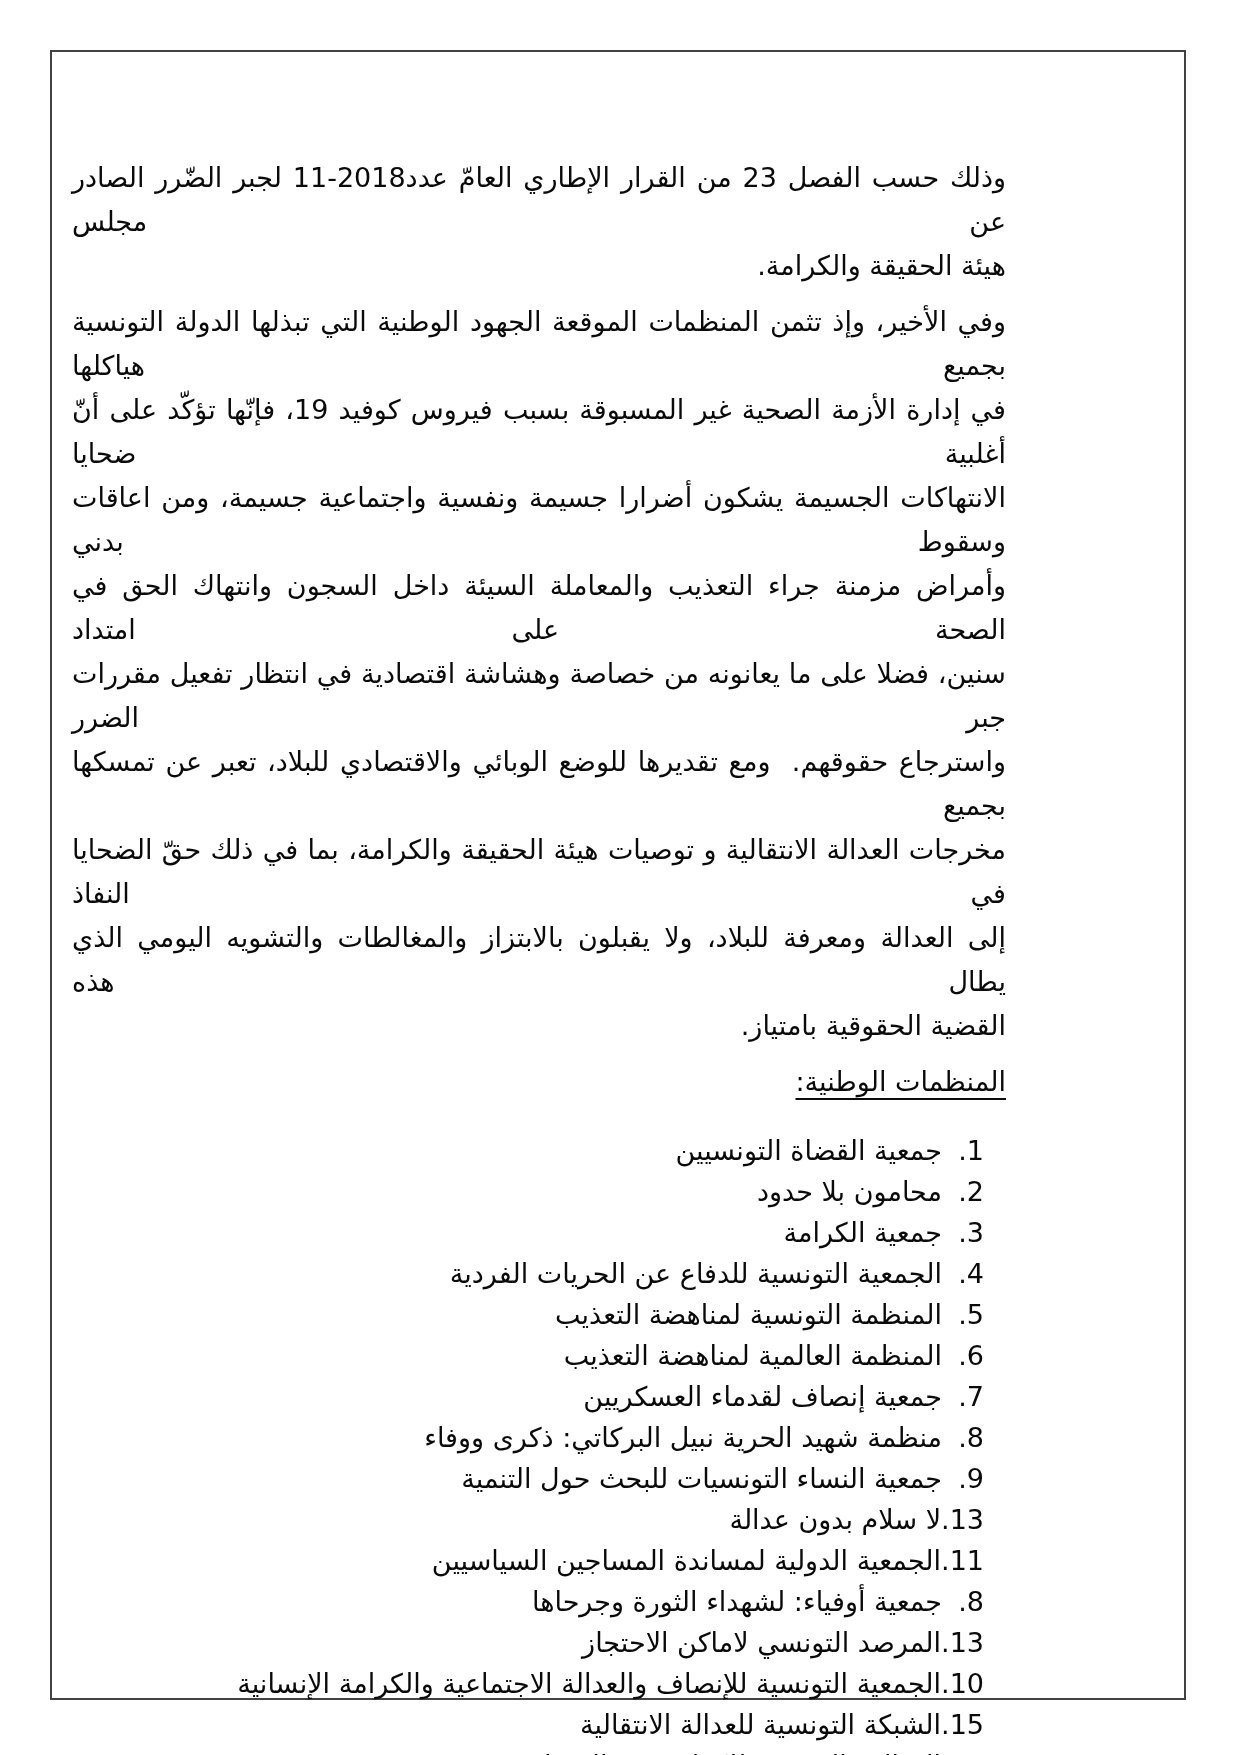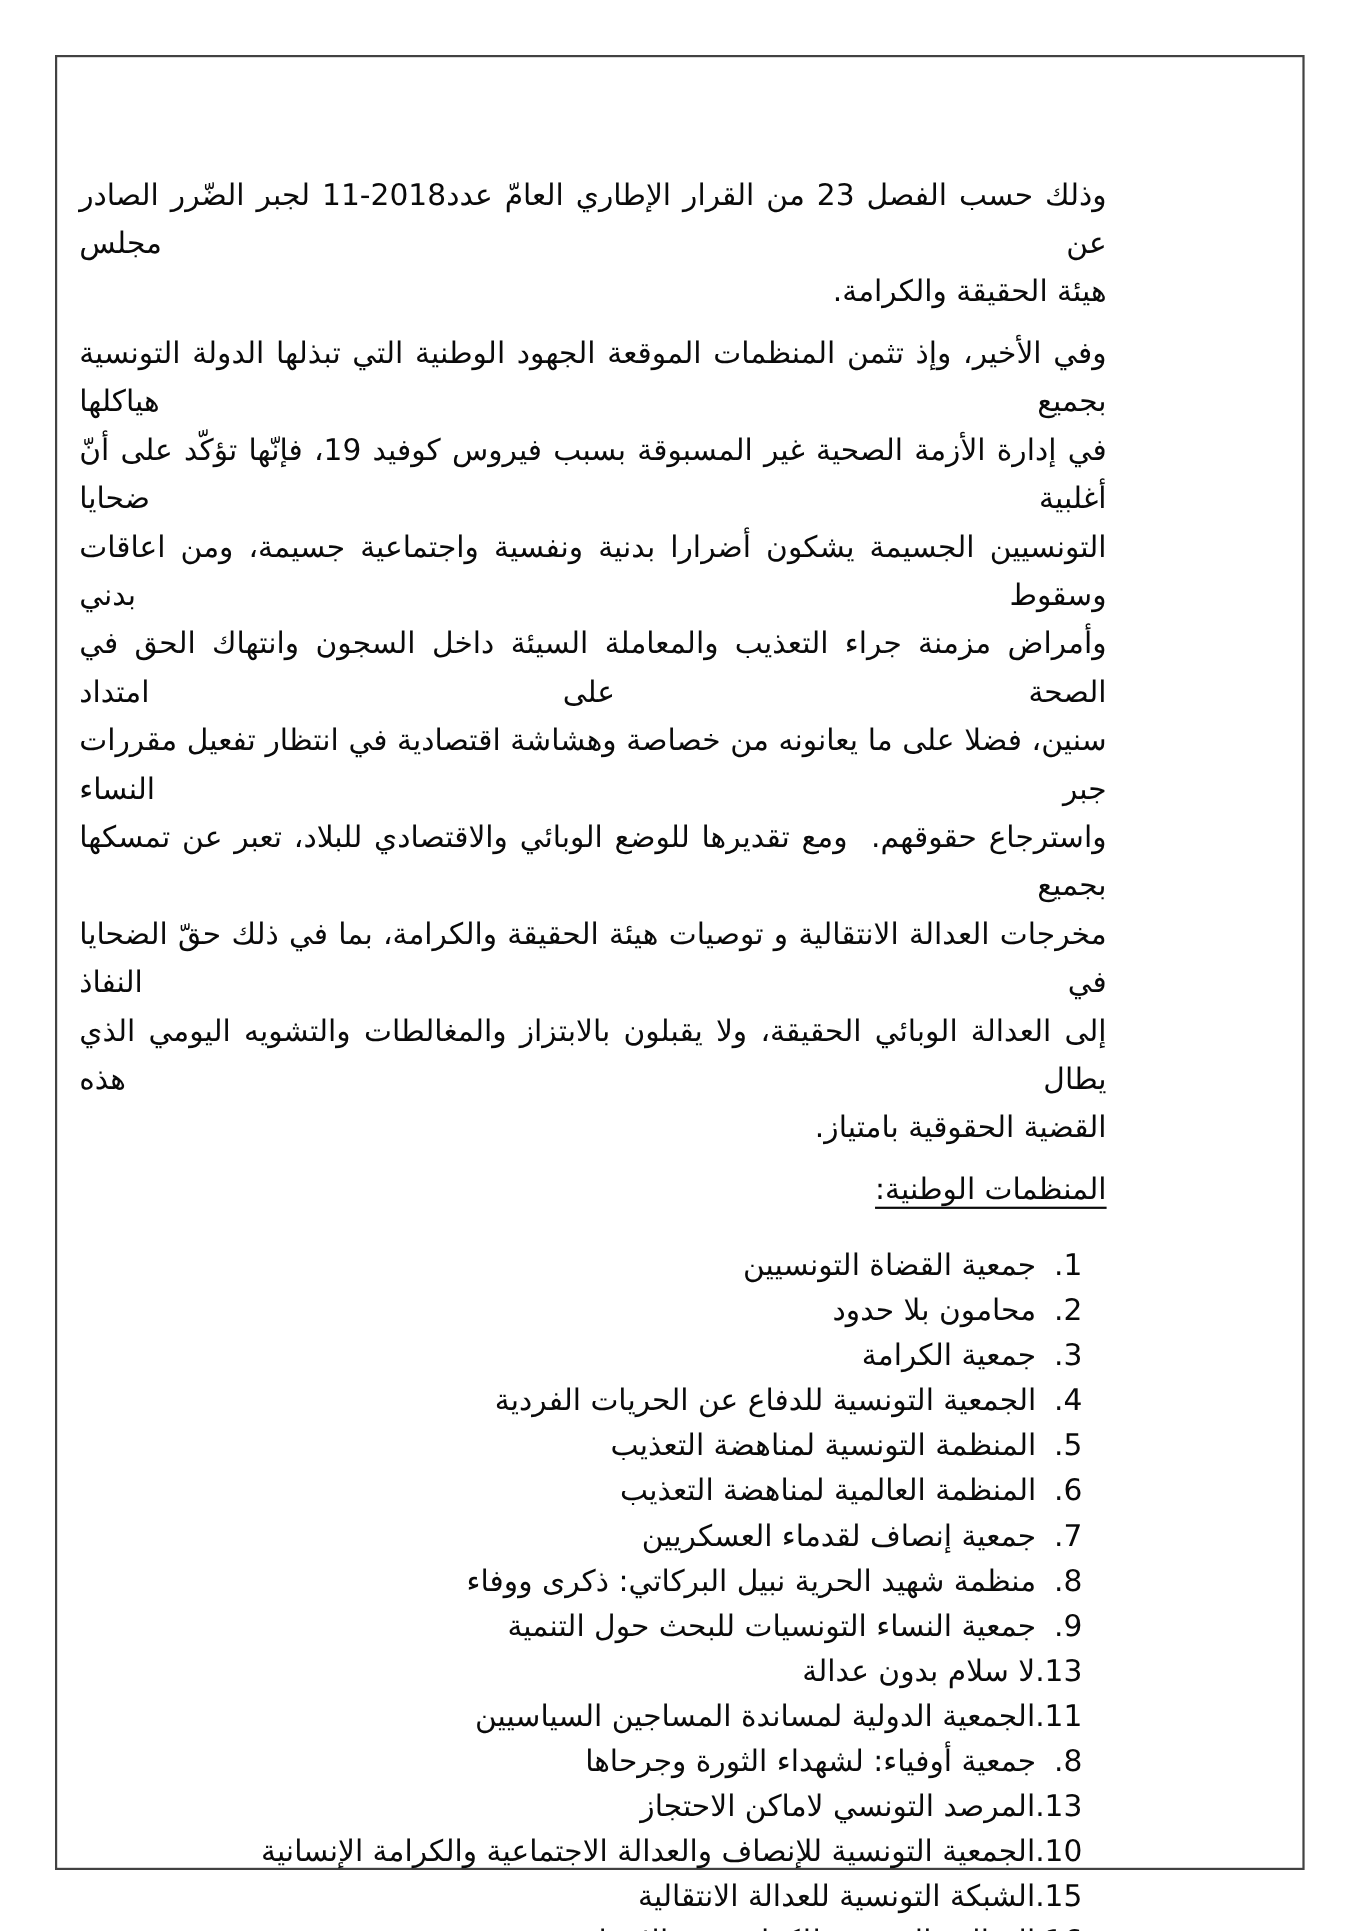--- a/index.html
+++ b/index.html
@@ -65,26 +65,26 @@
   <div class="content">
 
     <div class="para">
         <div class="pline">وذلك حسب الفصل 23 من القرار الإطاري العامّ عدد2018-11 لجبر الضّرر الصادر عن مجلس</div>
         <div class="pline">هيئة الحقيقة والكرامة.</div>
       </div>
 
     <div class="para">
         <div class="pline">وفي الأخير، وإذ تثمن المنظمات الموقعة الجهود الوطنية التي تبذلها الدولة التونسية بجميع هياكلها</div>
         <div class="pline">في إدارة الأزمة الصحية غير المسبوقة بسبب فيروس كوفيد 19، فإنّها تؤكّد على أنّ أغلبية ضحايا</div>
-        <div class="pline">التونسيين الجسيمة يشكون أضرارا بدنية ونفسية واجتماعية جسيمة، ومن اعاقات وسقوط بدني</div>
+        <div class="pline">الانتهاكات الجسيمة يشكون أضرارا جسيمة ونفسية واجتماعية جسيمة، ومن اعاقات وسقوط بدني</div>
         <div class="pline">وأمراض مزمنة جراء التعذيب والمعاملة السيئة داخل السجون وانتهاك الحق في الصحة على امتداد</div>
-        <div class="pline">سنين، فضلا على ما يعانونه من خصاصة وهشاشة اقتصادية في انتظار تفعيل مقررات جبر النساء</div>
+        <div class="pline">سنين، فضلا على ما يعانونه من خصاصة وهشاشة اقتصادية في انتظار تفعيل مقررات جبر الضرر</div>
         <div class="pline">واسترجاع حقوقهم.&nbsp; ومع تقديرها للوضع الوبائي والاقتصادي للبلاد، تعبر عن تمسكها بجميع</div>
         <div class="pline">مخرجات العدالة الانتقالية و توصيات هيئة الحقيقة والكرامة، بما في ذلك حقّ الضحايا في النفاذ</div>
-        <div class="pline">إلى العدالة الوبائي الحقيقة، ولا يقبلون بالابتزاز والمغالطات والتشويه اليومي الذي يطال هذه</div>
+        <div class="pline">إلى العدالة ومعرفة للبلاد، ولا يقبلون بالابتزاز والمغالطات والتشويه اليومي الذي يطال هذه</div>
         <div class="pline">القضية الحقوقية بامتياز.</div>
       </div>
 
     <div class="section-heading">المنظمات الوطنية:</div>
 
     <div class="org-list">
         <div class="org-item">
         <span class="org-num">1.</span><span class="org-name">جمعية القضاة التونسيين</span>
       </div>
         <div class="org-item">

